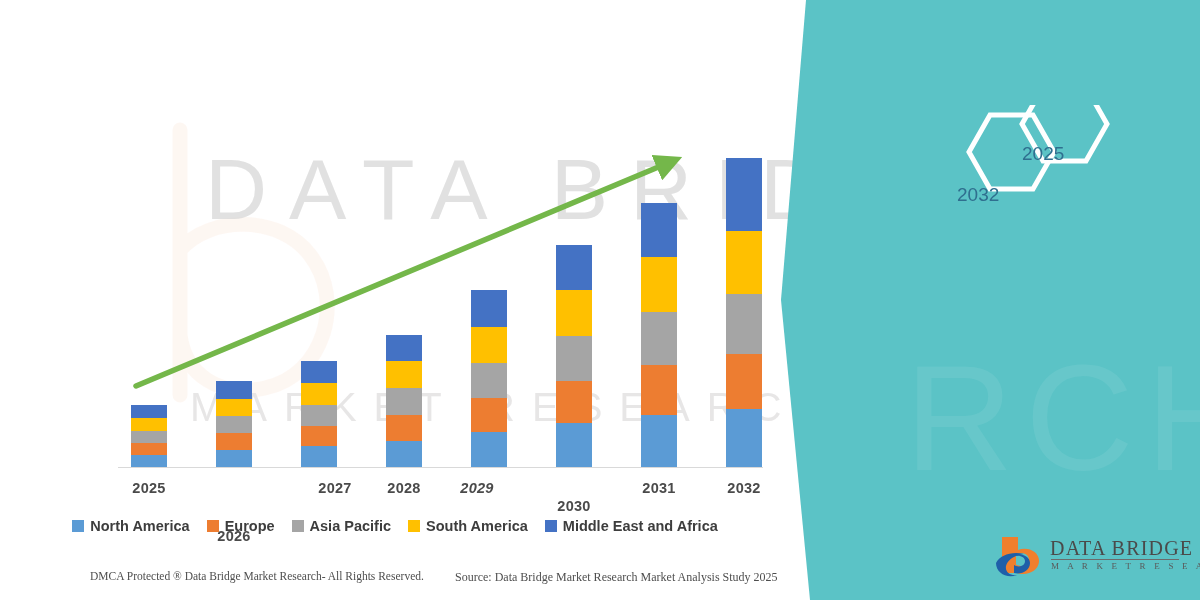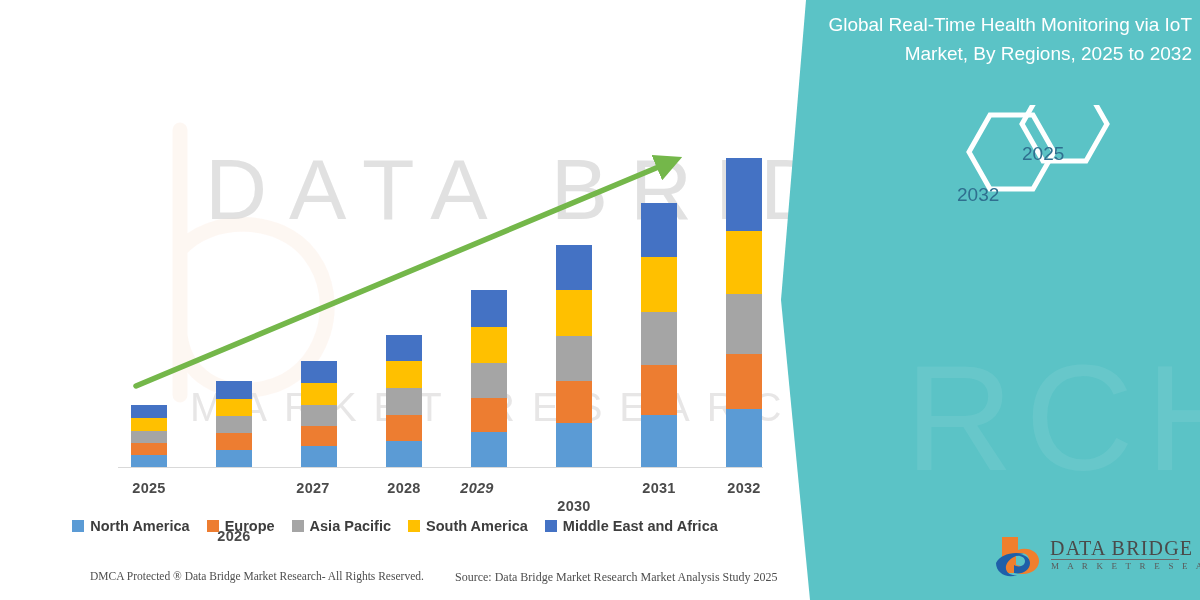--- a/index.html
+++ b/index.html
@@ -311,21 +311,21 @@
           <div class="seg" style="height: 58px; background: rgb(91, 155, 213);"></div>
           <div class="seg" style="height: 55px; background: rgb(237, 125, 49);"></div>
           <div class="seg" style="height: 60px; background: rgb(165, 165, 165);"></div>
           <div class="seg" style="height: 63px; background: rgb(255, 192, 0);"></div>
           <div class="seg" style="height: 73px; background: rgb(68, 114, 196);"></div>
         </div>
       </div>
     <div id="xlabels">
         <div class="xlabel" style="left: 114px;">2025</div>
         <div class="xlabel" style="left: 199px; margin-top: 48px;">2026</div>
-        <div class="xlabel" style="left: 278px;">2027</div>
+        <div class="xlabel" style="left: 300px;">2027</div>
         <div class="xlabel" style="left: 369px;">2028</div>
         <div class="xlabel" style="left: 442px; font-style: italic;">2029</div>
         <div class="xlabel" style="left: 539px; margin-top: 18px;">2030</div>
         <div class="xlabel" style="left: 624px;">2031</div>
         <div class="xlabel" style="left: 709px;">2032</div>
       </div>
 
     <div class="legend" id="legend">
         <div class="legend-item">
           <span class="legend-swatch" style="background: rgb(91, 155, 213);"></span>
@@ -353,21 +353,20 @@
   <div class="footer-left">DMCA Protected ® Data Bridge Market Research- All Rights Reserved.</div>
   <div class="footer-right">Source: Data Bridge Market Research  Market Analysis Study 2025</div>
 
   <svg class="teal-panel" viewBox="0 0 1200 600">
     <path id="tealshape" d="M806,0 L1200,0 L1200,600 L810,600 L781,300 Z" fill="#5BC3C6"></path>
     <g opacity="0.07" fill="#ffffff">
       <text x="905" y="470" font-family="Liberation Sans, sans-serif" font-size="150" letter-spacing="12">RCH</text>
     </g>
   </svg>
 
-  <div class="teal-title">Global Real-Time Health Monitoring via IoT Market, By Regions, 2025 to 2032</div>
 
   <svg class="hexgroup" viewBox="0 0 210 130">
     <polygon points="65,10 108,10 129,47 108,84 65,84 44,47" fill="none" stroke="#ffffff" stroke-width="5"></polygon>
     <polygon points="118,-18 161,-18 182,19 161,56 118,56 97,19" fill="none" stroke="#ffffff" stroke-width="5"></polygon>
   </svg>
   <div class="hexlabel hex-2025-label">2025</div>
   <div class="hexlabel hex-2032-label">2032</div>
 
 
   <div class="logo">

